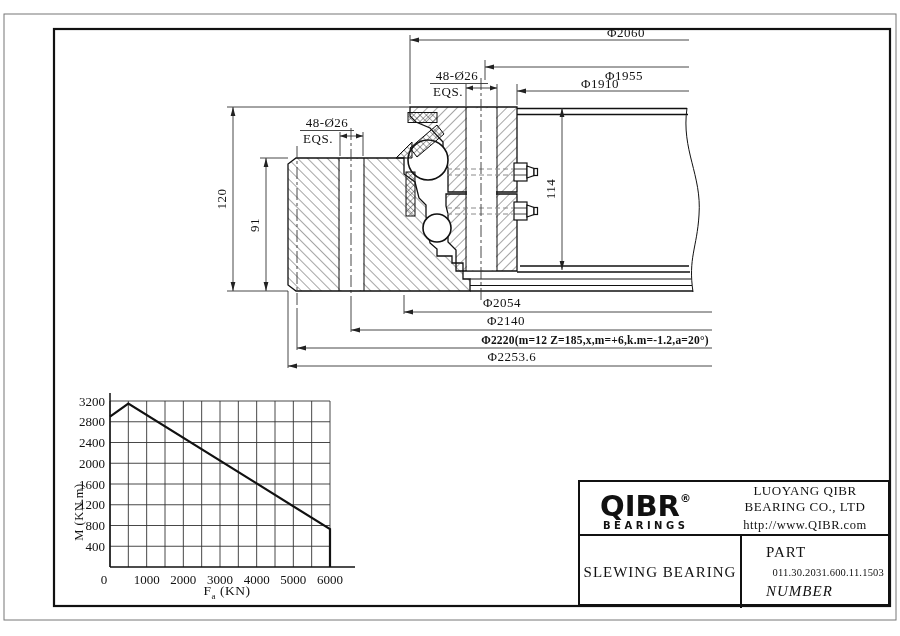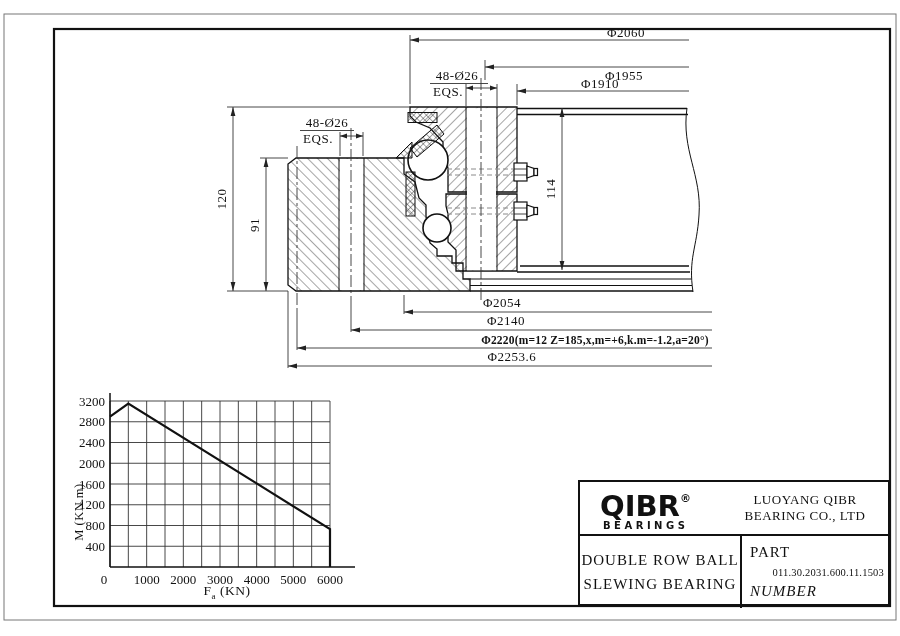--- a/index.html
+++ b/index.html
@@ -14,21 +14,21 @@
   .tb-row1{height:52px;border-bottom:2px solid #111;display:flex;align-items:center;padding-left:10px;}
   .logo{padding-left:10px;width:122px;flex:0 0 auto;}
   .logo-main{font-family:"DejaVu Sans",sans-serif;font-weight:900;font-size:29px;line-height:28px;letter-spacing:0px;}
   .logo-reg{font-size:11px;vertical-align:14px;font-weight:700;}
   .logo-sub{font-family:"DejaVu Sans",sans-serif;font-weight:700;font-size:10px;letter-spacing:3.5px;margin-top:0px;padding-left:3px;}
   .company{flex:1;text-align:center;}
   .company-name{font-size:13px;letter-spacing:.5px;}
   .company-url{font-size:12.5px;margin-top:3px;letter-spacing:.5px;}
   .tb-row2{display:flex;height:72px;}
   .tb-product{width:160px;border-right:2px solid #111;display:flex;flex-direction:column;justify-content:center;text-align:center;font-size:15px;letter-spacing:1px;line-height:24px;}
-  .tb-part{flex:1;position:relative;padding:12px 6px;font-size:15px;letter-spacing:1px;}
+  .tb-part{flex:1;position:relative;padding:12px 6px;font-size:15px;letter-spacing:1px;margin-left:16px;}
   .tb-part-l1{position:absolute;left:8px;top:8px;}
   .tb-part-l2{position:absolute;left:8px;bottom:8px;font-style:italic;}
   .tb-part-no{position:absolute;right:4px;top:31px;font-size:10.5px;letter-spacing:.2px;}
 </style>
 </head>
 <body>
 
 <svg id="main-svg" width="900" height="636">
   <defs>
     <pattern id="hatchL" width="7" height="7" patternUnits="userSpaceOnUse" patternTransform="rotate(-45)">
@@ -236,25 +236,25 @@
 <div class="dim" style="left:157px;top:584px;width:140px;font-size:13.5px;"><span>F</span><sub style="font-size:9px;">a</sub><span> (KN)</span></div>
 
 <div class="tblock">
   <div class="tb-row1">
     <div class="logo">
       <div class="logo-main"><span>QIBR</span><span class="logo-reg">®</span></div>
       <div class="logo-sub">BEARINGS</div>
     </div>
     <div class="company">
       <div class="company-name">LUOYANG QIBR BEARING CO., LTD</div>
+      <div class="company-url">http://www.QIBR.com</div>
     </div>
   </div>
   <div class="tb-row2">
     <div class="tb-product">
-      <div>DOUBLE ROW BALL</div>
       <div>SLEWING BEARING</div>
     </div>
     <div class="tb-part">
       <div class="tb-part-l1">PART</div>
       <div class="tb-part-l2">NUMBER</div>
       <div class="tb-part-no">011.30.2031.600.11.1503</div>
     </div>
   </div>
 </div>
 

